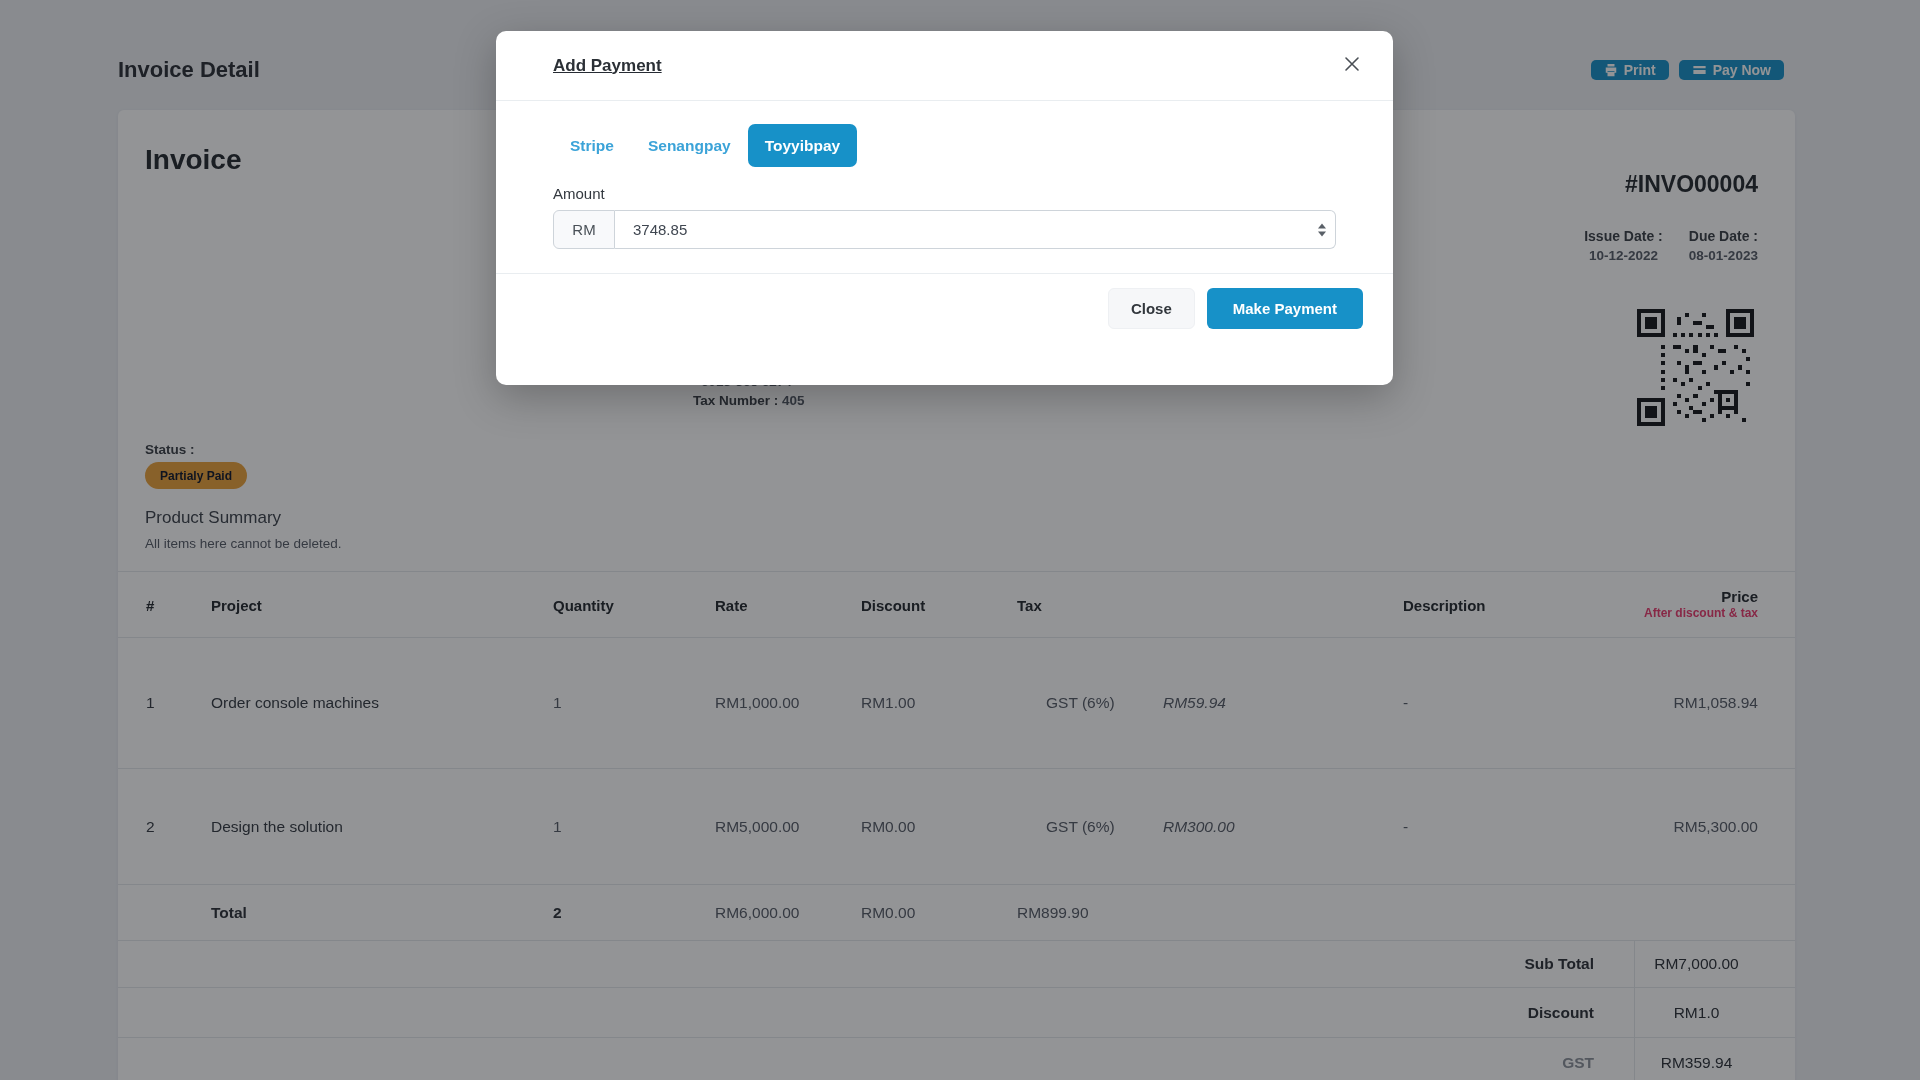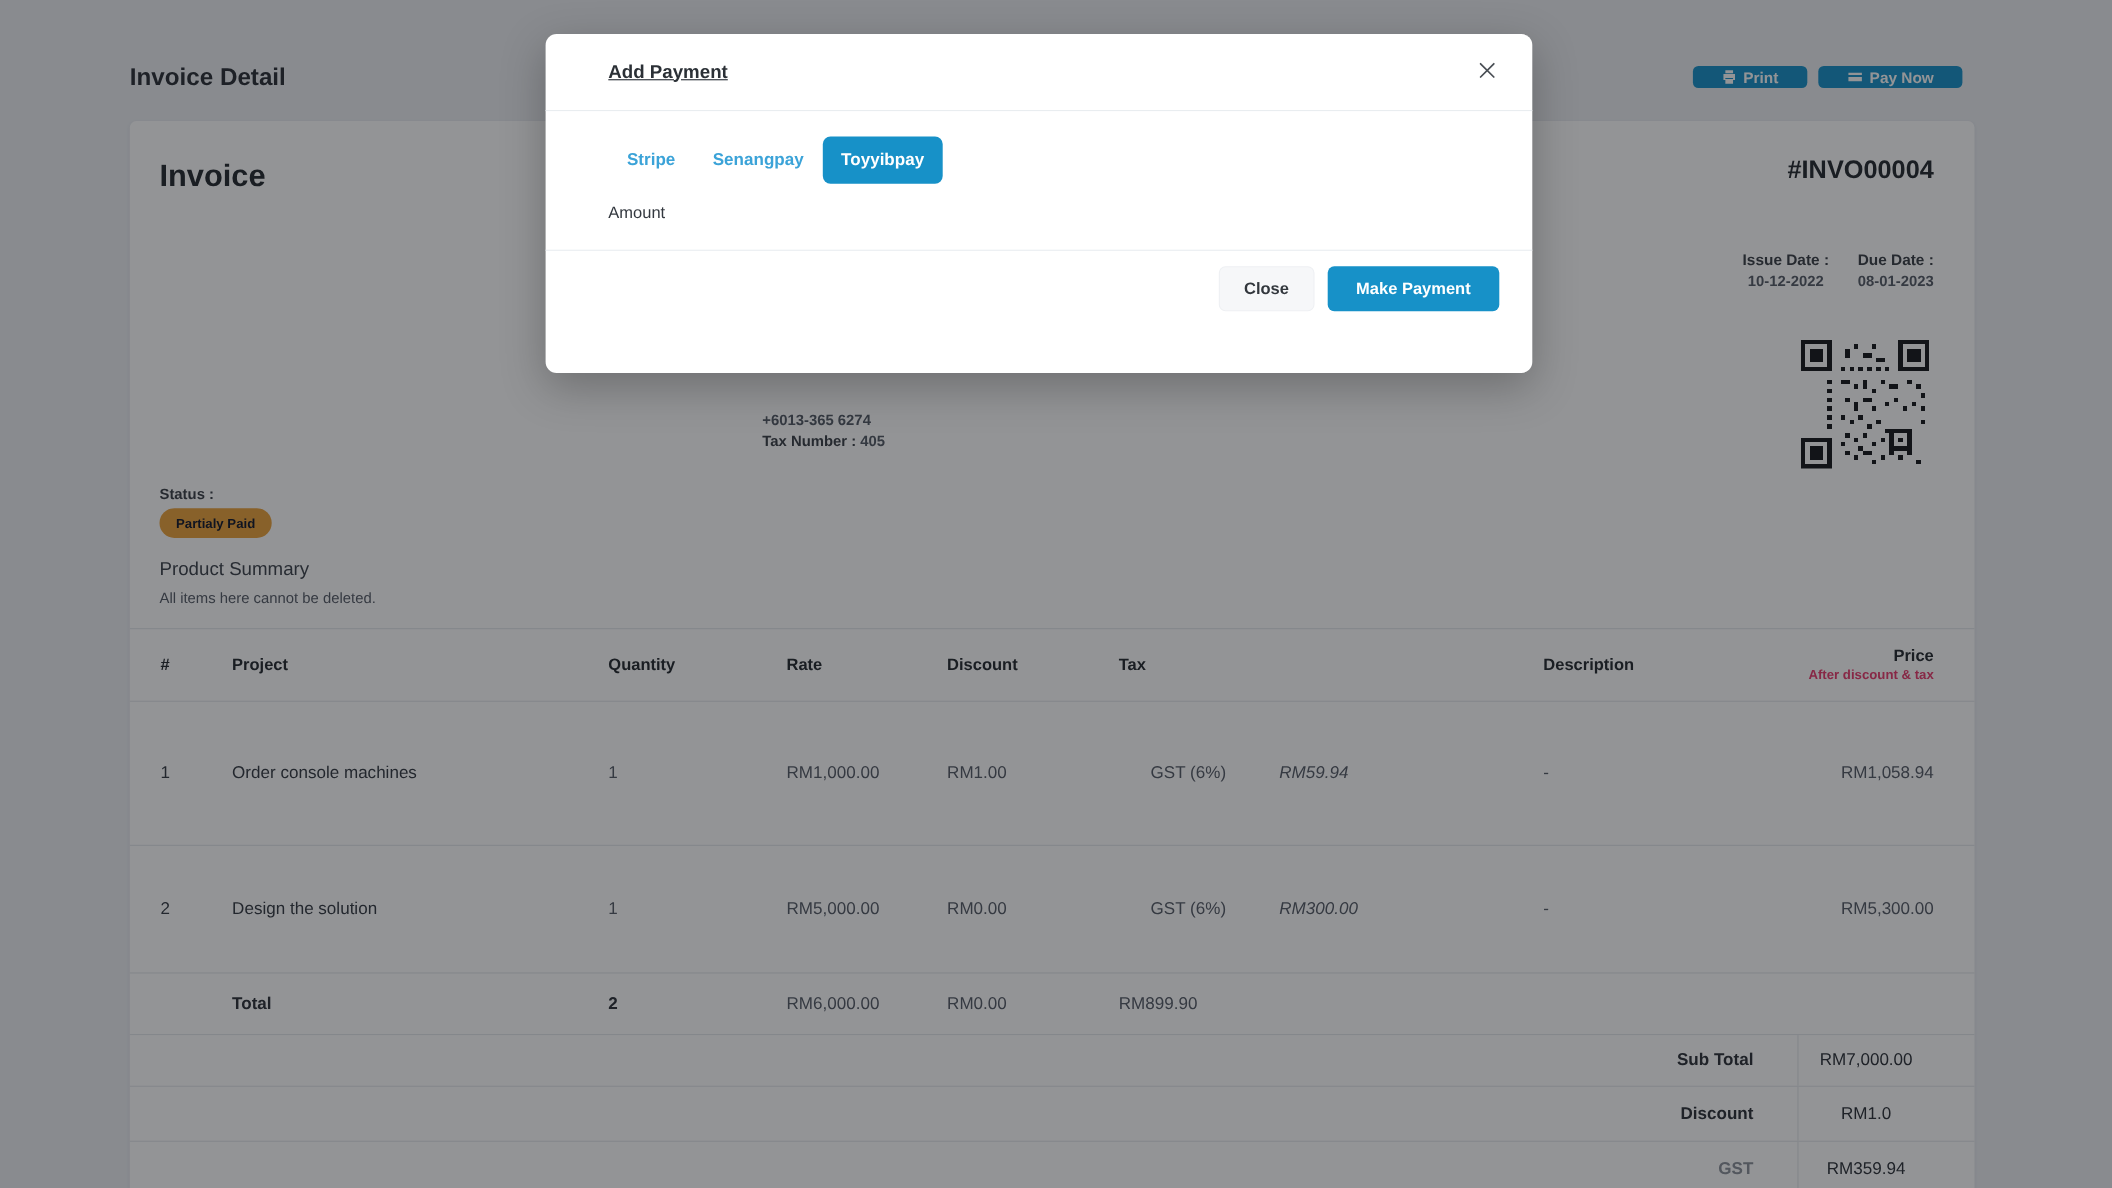--- a/index.html
+++ b/index.html
@@ -25,31 +25,31 @@
   .page-wrap{position:absolute;inset:0;}
   .page-header{
     position:absolute;left:118px;right:136px;top:53px;height:34px;
     display:flex;align-items:center;justify-content:space-between;
   }
   .page-title{font-size:22px;font-weight:700;color:#2a2f36;}
   .header-actions{display:flex;gap:10px;}
   .btn-primary{
     display:inline-flex;align-items:center;gap:6px;
     background:var(--primary);color:#fff;border:none;border-radius:5px;
-    height:20px;padding:0 26px;font-size:14px;font-weight:600;
+    height:20px;padding:0 13px;font-size:14px;font-weight:600;
     font-family:inherit;cursor:pointer;
   }
   .btn-primary svg{display:block;}
   
   .card{
     position:absolute;left:118px;top:110px;width:1677px;height:1200px;
     background:#fff;border-radius:6px;box-shadow:0 1px 4px rgba(40,45,60,.06);
   }
   .inv-heading{position:absolute;left:27px;top:34px;font-size:28px;font-weight:700;color:#23282e;}
-  .inv-number{position:absolute;right:37px;top:31px;font-size:23px;font-weight:700;color:#23282e;}
+  .inv-number{position:absolute;right:37px;top:61px;font-size:23px;font-weight:700;color:#23282e;}
   .dates{position:absolute;right:37px;top:118px;display:flex;gap:26px;text-align:center;}
   .dates .dlabel{font-size:14px;font-weight:700;color:#3a3f46;}
   .dates .dvalue{font-size:13.5px;color:var(--text-gray);margin-top:4px;font-weight:600;}
   .billed{position:absolute;left:27px;top:172px;font-size:13.5px;line-height:19px;color:#535a65;font-weight:600;}
   .billed .blabel{font-weight:700;color:#3a3f46;}
   .company-lines{position:absolute;left:575px;top:262px;font-size:13.5px;line-height:19px;color:#535a65;font-weight:600;}
   .company-lines b{color:#3a3f46;}
   .qr{position:absolute;left:1519px;top:199px;width:117px;height:117px;}
   .status-label{position:absolute;left:27px;top:332px;font-size:13.5px;font-weight:700;color:#3a3f46;}
   .status-badge{
@@ -352,19 +352,29 @@
   </div>
 
   <div class="modal-body">
     <div class="tabs">
       <button class="tab">Stripe</button>
       <button class="tab">Senangpay</button>
       <button class="tab active">Toyyibpay</button>
     </div>
 
     <div class="amount-label">Amount</div>
+    <div class="input-group">
+      <div class="prefix">RM</div>
+      <div class="input-wrap">
+        <input type="text" class="amount-input" value="3748.85" style="">
+        <div class="stepper">
+          <div class="up"></div>
+          <div class="down"></div>
+        </div>
+      </div>
+    </div>
   </div>
 
   <div class="modal-footer">
     <button class="btn-close">Close</button>
     <button class="btn-submit">Make Payment</button>
   </div>
 </div>
 
 </body></html>

